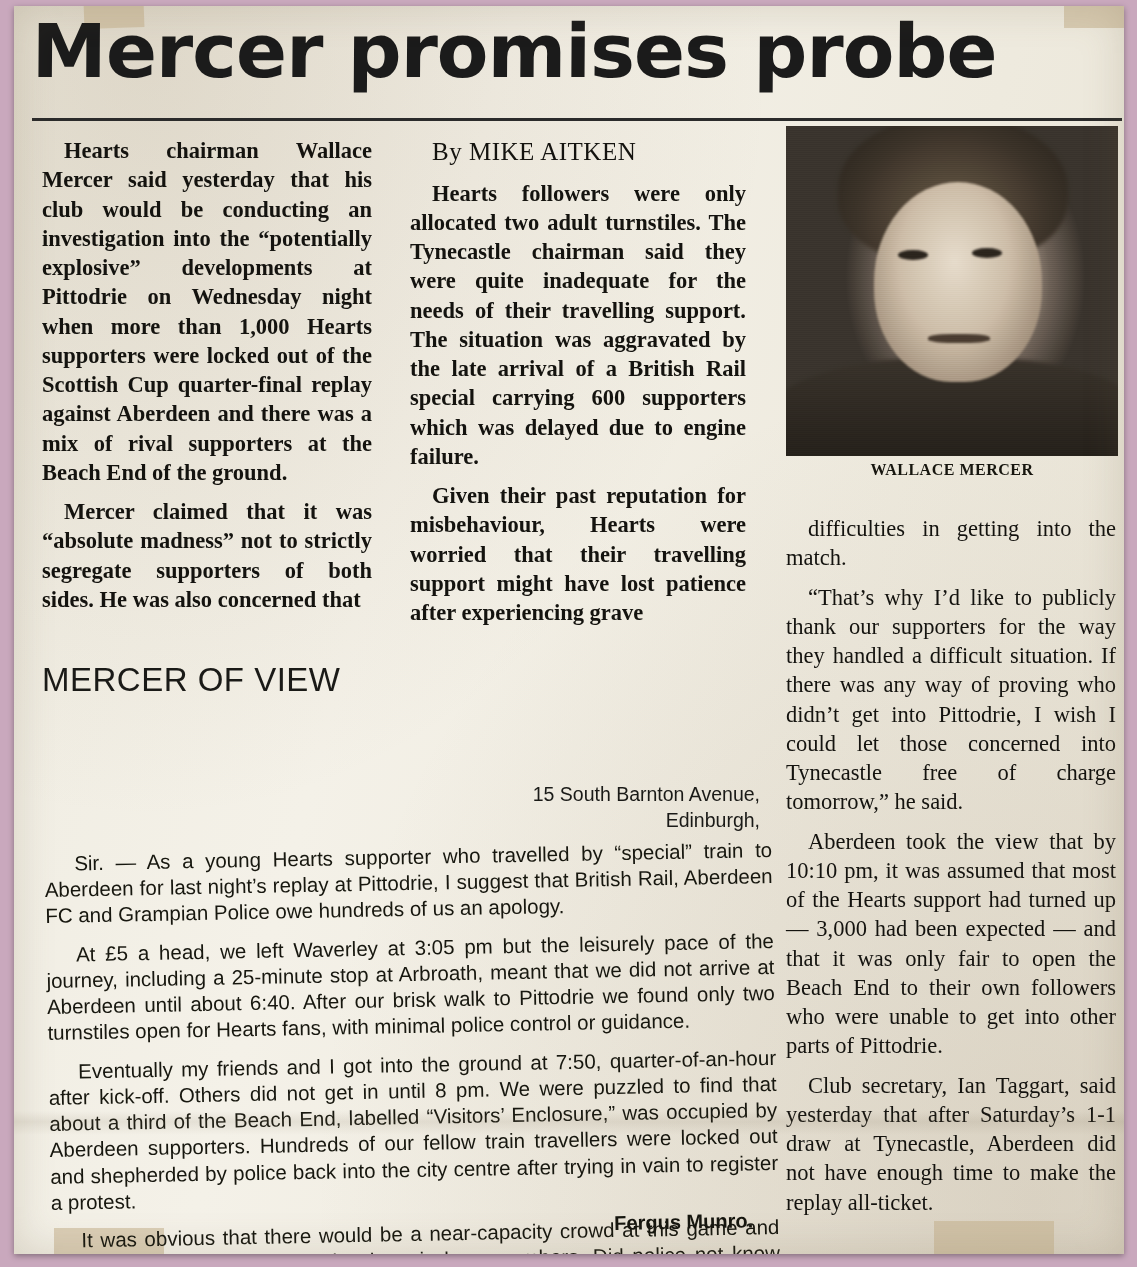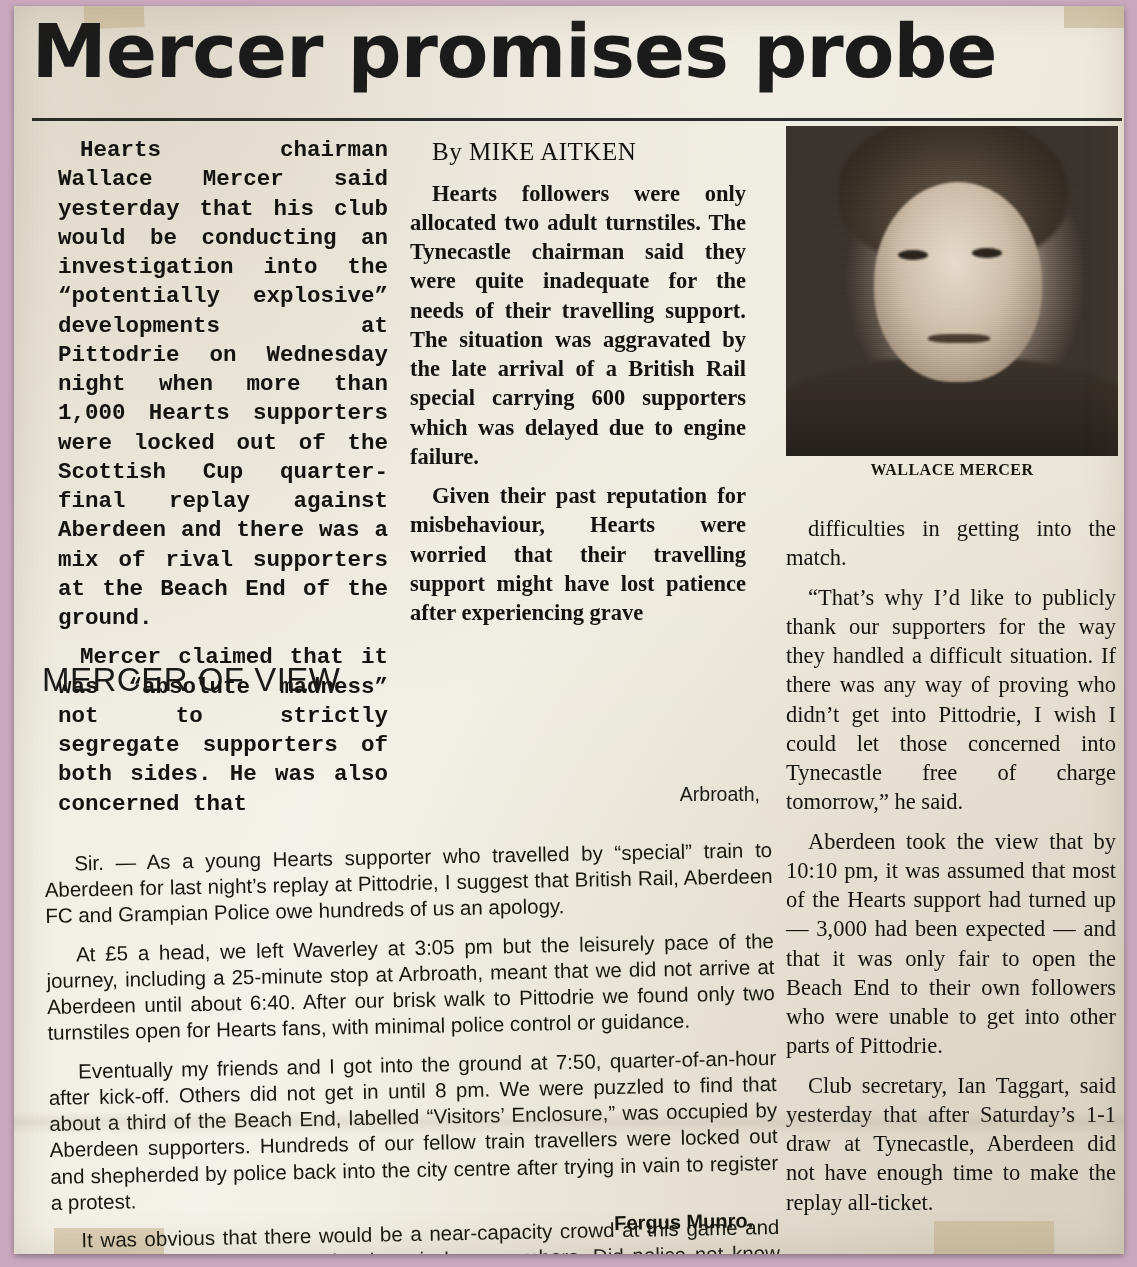--- a/index.html
+++ b/index.html
@@ -74,27 +74,27 @@
     position: absolute;
     color: #14130f;
   }
   .col p {
     margin: 0 0 10px 0;
     text-indent: 22px;
     text-align: justify;
   }
 
   .col-a {
-    left: 44px;
+    left: 28px;
     top: 130px;
     width: 330px;
     font-size: 22.5px;
     line-height: 1.30;
     font-weight: bold;
-    font-family: Liberation Mono, monospace;
+    font-family: Liberation Serif, serif;
   }
 
   .col-b {
     left: 396px;
     top: 130px;
     width: 336px;
     font-size: 22.5px;
     line-height: 1.30;
     font-weight: bold;
   }
@@ -301,21 +301,22 @@
 
   <div class="col col-c">
     <p>difficulties in getting into the match.</p>
     <p>“That’s why I’d like to publicly thank our supporters for the way they handled a difficult situation. If there was any way of proving who didn’t get into Pittodrie, I wish I could let those concerned into Tynecastle free of charge tomorrow,” he said.</p>
     <p>Aberdeen took the view that by 10:10 pm, it was assumed that most of the Hearts support had turned up — 3,000 had been expected — and that it was only fair to open the Beach End to their own followers who were unable to get into other parts of Pittodrie.</p>
     <p>Club secretary, Ian Taggart, said yesterday that after Saturday’s 1-1 draw at Tynecastle, Aberdeen did not have enough time to make the replay all-ticket.</p>
   </div>
 
   <div class="pov-title">MERCER OF VIEW</div>
   <div class="addr">
-    <div>Arbroath,</div>
+    <div>15 South Barnton Avenue,</div>
+    <div>Edinburgh,</div>
   </div>
 
   <div class="letter-body">
     <p>Sir. — As a young Hearts supporter who travelled by “special” train to Aberdeen for last night’s replay at Pittodrie, I suggest that British Rail, Aberdeen FC and Grampian Police owe hundreds of us an apology.</p>
     <p>At £5 a head, we left Waverley at 3:05 pm but the leisurely pace of the journey, including a 25-minute stop at Arbroath, meant that we did not arrive at Aberdeen until about 6:40. After our brisk walk to Pittodrie we found only two turnstiles open for Hearts fans, with minimal police control or guidance.</p>
     <p>Eventually my friends and I got into the ground at 7:50, quarter-of-an-hour after kick-off. Others did not get in until 8 pm. We were puzzled to find that about a third of the Beach End, labelled “Visitors’ Enclosure,” was occupied by Aberdeen supporters. Hundreds of our fellow train travellers were locked out and shepherded by police back into the city centre after trying in vain to register a protest.</p>
     <p>It was obvious that there would be a near-capacity crowd at this game and that the Hearts faithful would be there in large numbers. Did police not know that there was a trainload on its way?</p>
   </div>
   <div class="signoff">Fergus Munro.</div>
 

